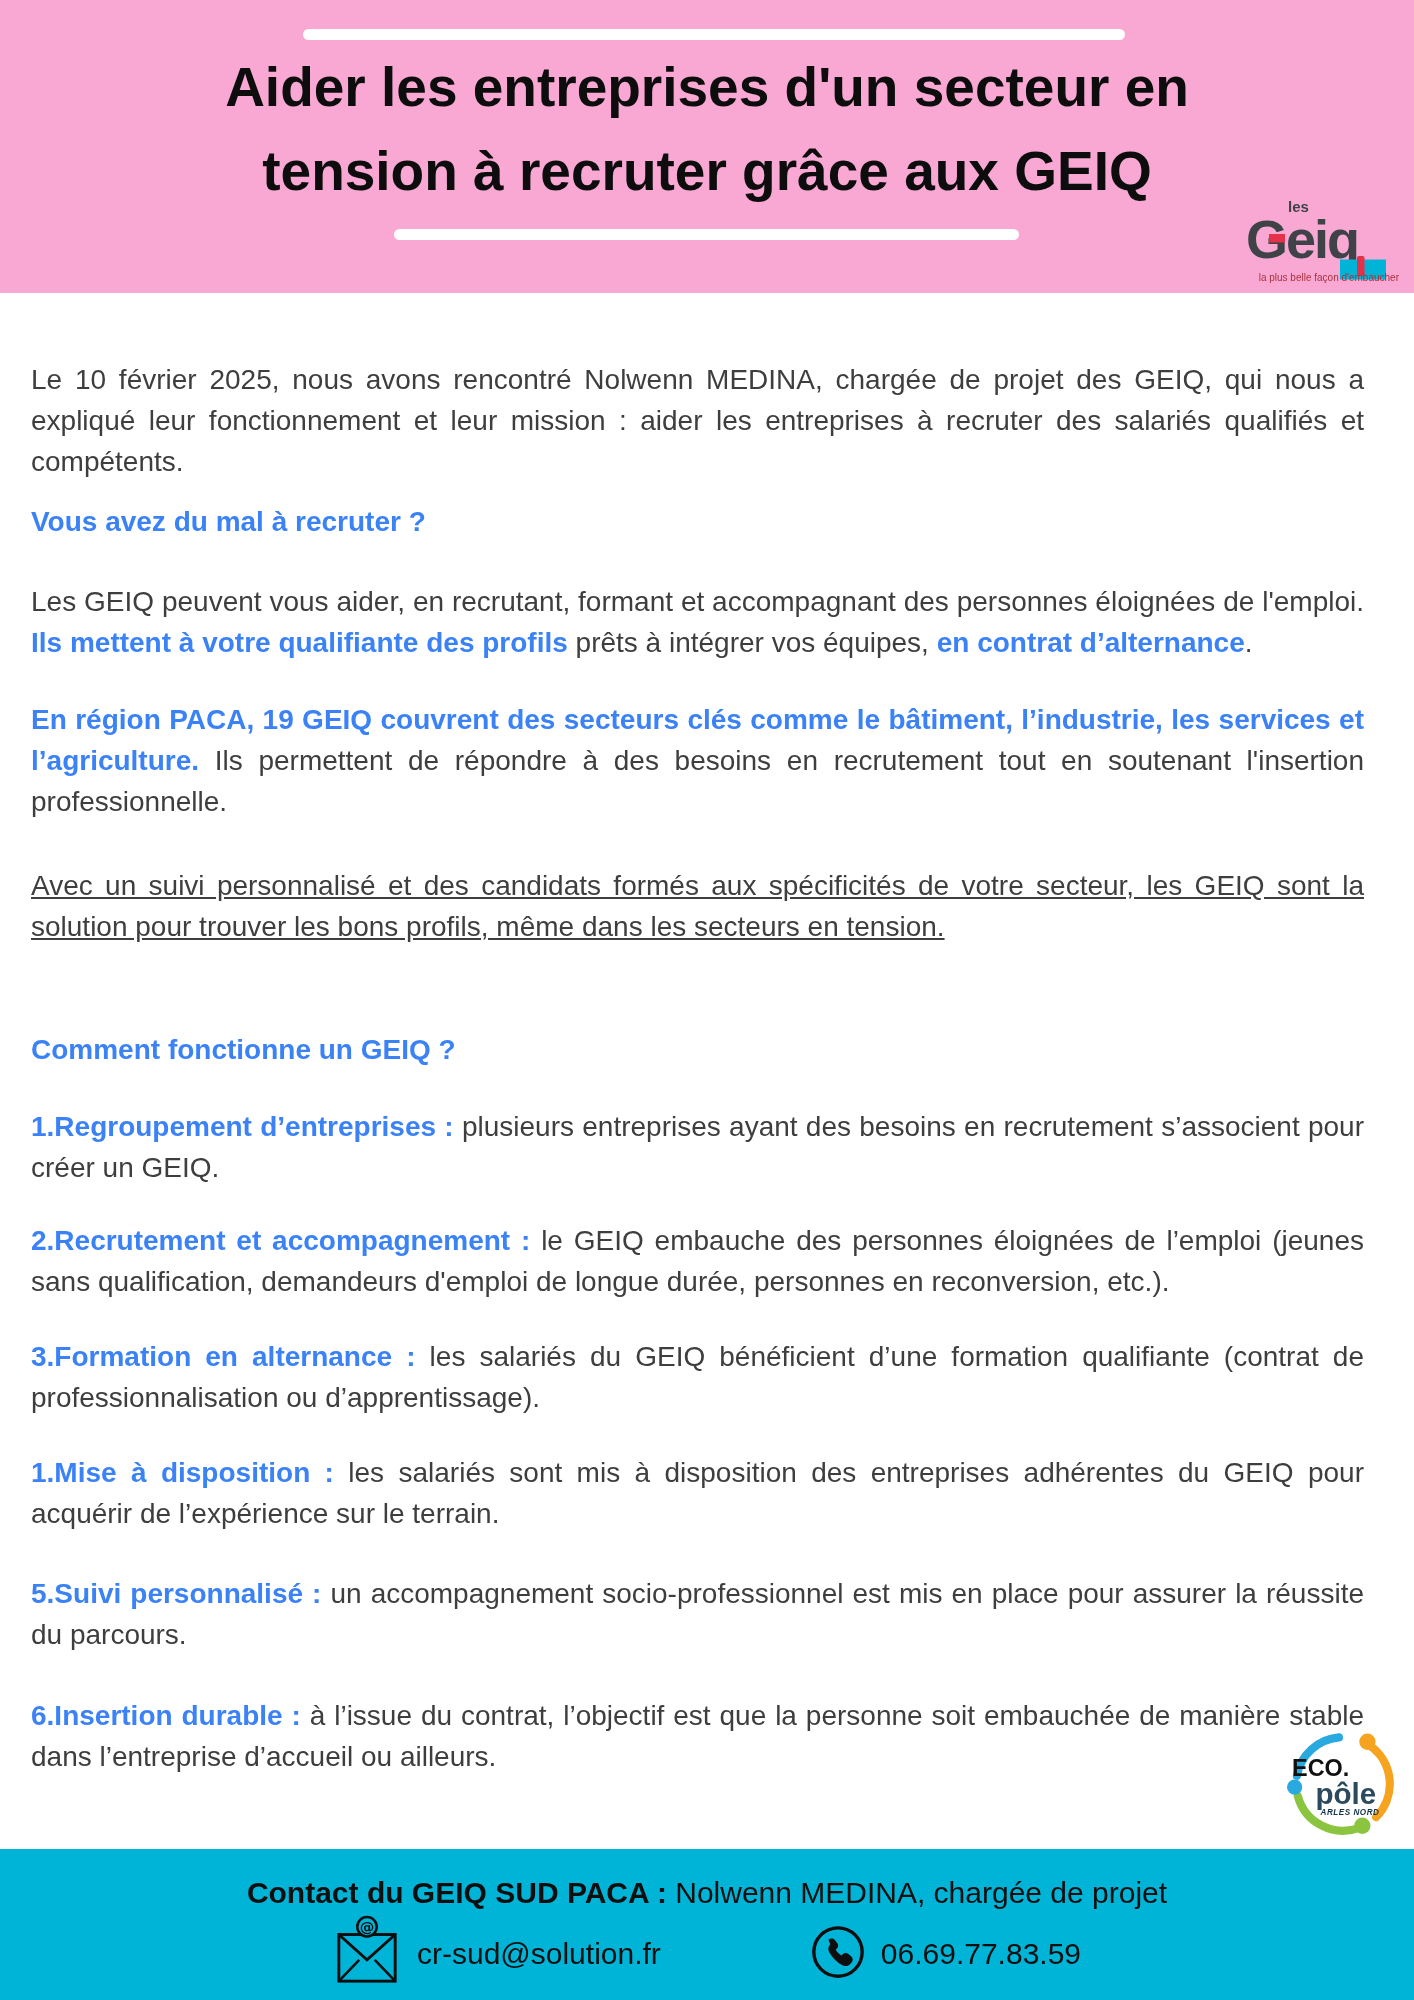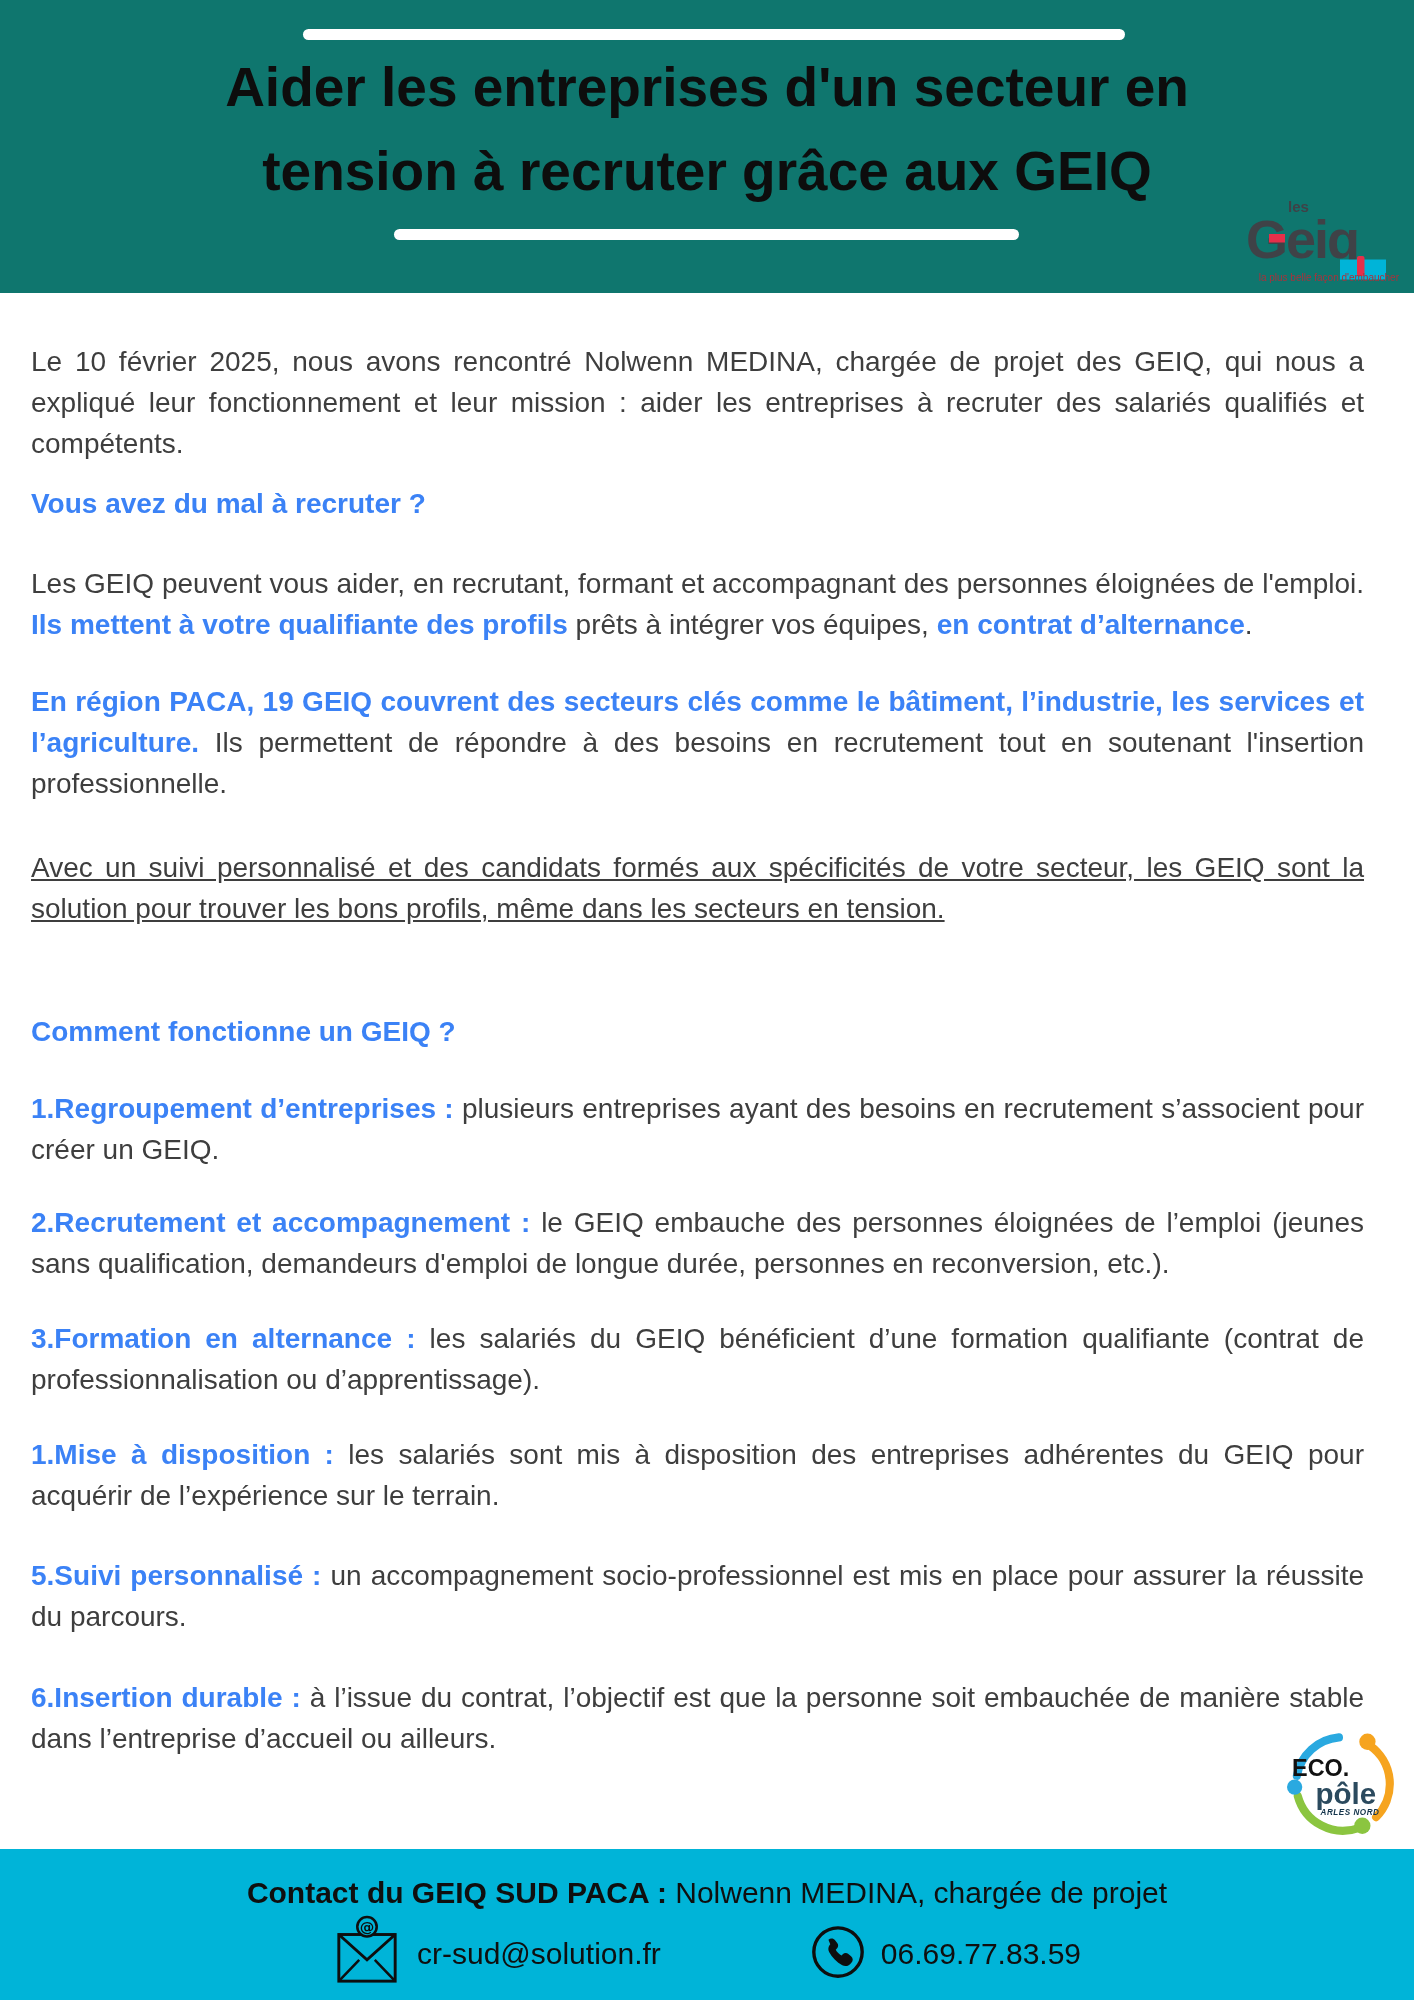--- a/index.html
+++ b/index.html
@@ -2,21 +2,21 @@
 <html lang="fr"><head>
 <meta charset="utf-8">
 <style>
   html,body { margin:0; padding:0; background:#e8e8e8; }
   .page {
     position:relative; width:1414px; height:2000px; background:#ffffff;
     font-family:"Liberation Sans", sans-serif; overflow:hidden; margin:0 auto;
   }
 
   
-  .header { position:absolute; left:0; top:0; width:1414px; height:293px; background:#0f766e; }
+  .header { position:absolute; left:0; top:0; width:1414px; height:293px; background:#f9a8d4; }
   .bar { position:absolute; background:#ffffff; border-radius:6px; height:11px; }
   .bar-top    { left:303px; top:29px;  width:822px; }
   .bar-bottom { left:394px; top:229px; width:625px; }
   .title {
     position:absolute; left:0; top:45px; width:100%; margin:0;
     text-align:center; font-size:55px; line-height:84px; font-weight:bold;
     color:#0d0d0d; letter-spacing:0px;
   }
   .title span { display:block; }
 
@@ -26,21 +26,21 @@
   .geiq-logo .logo-tagline { font-family:"Liberation Sans",sans-serif; fill:#a8323c; font-size:10px; }
 
   
   .content {
     position:absolute; left:31px; top:293px; width:1333px; display:flow-root;
     font-size:28px; line-height:41px; color:#3e3e3e; text-align:justify;
   }
   .para { margin:0; }
   .content strong, .heading { color:#3b82f6; font-weight:bold; }
   .heading { text-align:left; }
-  .p-intro   { margin-top:48px; }
+  .p-intro   { margin-top:66px; }
   .h-question{ margin-top:19px; }
   .p-help    { margin-top:39px; }
   .p-paca    { margin-top:36px; }
   .p-suivi   { margin-top:43px;text-decoration:underline; }
   .h-how     { margin-top:82px; }
   .step-1 { margin-top:36px; }
   .step-2 { margin-top:32px; }
   .step-3 { margin-top:34px; }
   .step-4 { margin-top:34px; }
   .step-5 { margin-top:39px; }

